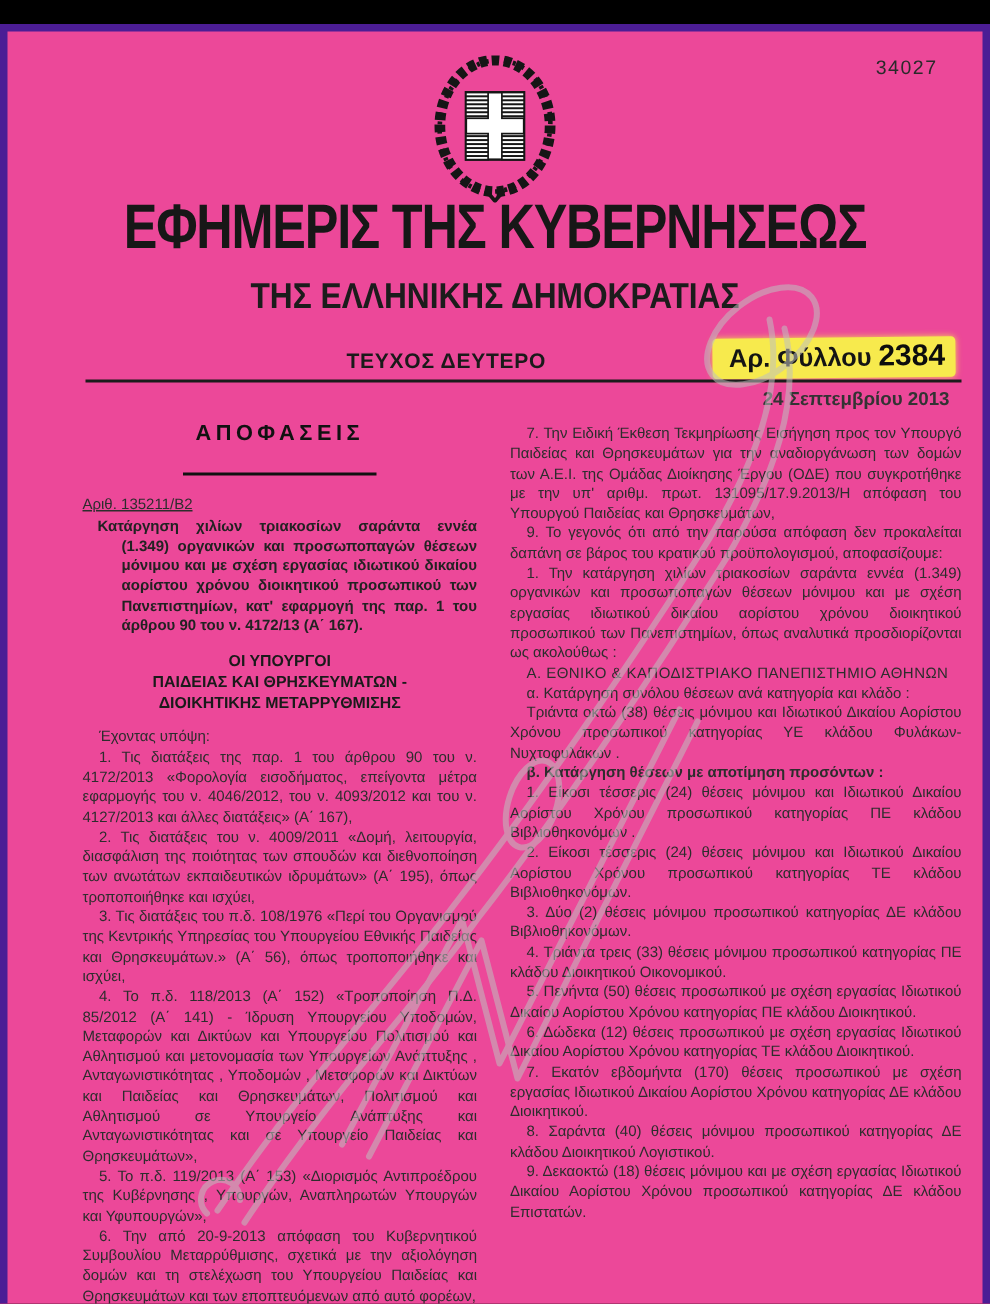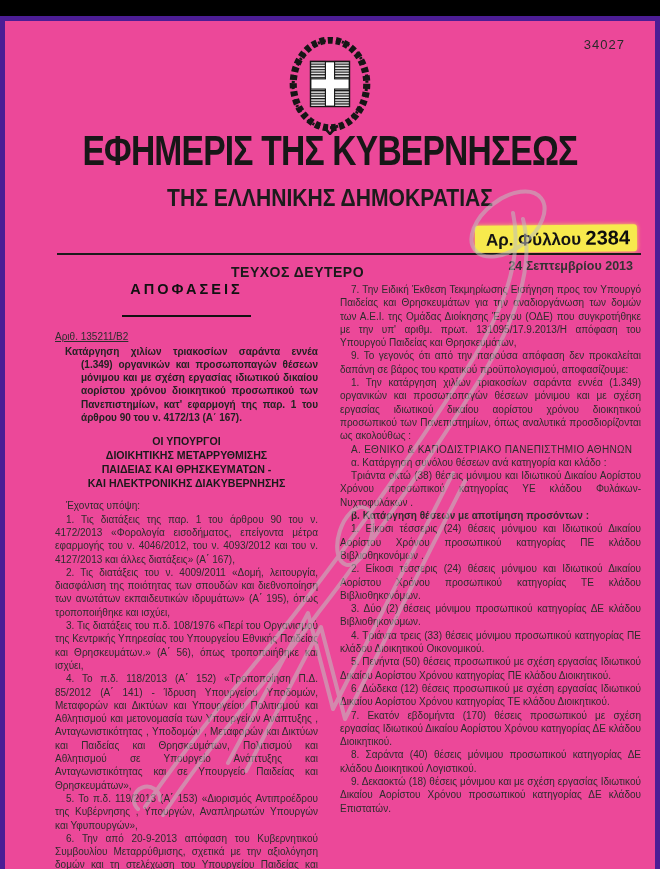--- a/index.html
+++ b/index.html
@@ -18,21 +18,21 @@
     font-size:42px;font-weight:bold;color:#171717;white-space:nowrap;
     transform:scaleX(0.80);transform-origin:center;letter-spacing:-1px;
   }
   .subtitle{
     position:absolute;top:163px;left:0;width:100%;text-align:center;
     font-size:24px;font-weight:bold;color:#1c1c1c;white-space:nowrap;
     transform:scaleX(0.88);transform-origin:center;
   }
   .issue-type{
     position:absolute;top:211px;left:226px;font-size:14px;font-weight:bold;
-    color:#1a1a1a;letter-spacing:0.5px;margin-top:32px;
+    color:#1a1a1a;letter-spacing:0.5px;
   }
   .issue-badge{position:absolute;top:204px;right:18px;}
   .hl{
     display:inline-block;background:#f7ea4d;border-radius:3px;
     padding:2px 7px 2px 11px;transform:rotate(-0.6deg);
     box-shadow:0 0 4px rgba(247,234,77,0.9);
   }
   .issue-label{font-size:17px;font-weight:bold;color:#141414;}
   .issue-num{font-size:20px;font-weight:bold;color:#0d0d0d;}
   .rule{position:absolute;top:232px;left:52px;right:14px;border-top:2px solid #1b1b1b;}
@@ -111,23 +111,22 @@
     <div class="columns">
 
       <div class="col col-left">
         <div class="sec-head">
           <span>ΑΠΟΦΑΣΕΙΣ</span>
         </div>
         <p class="doc-no">Αριθ. 135211/Β2</p>
         <p class="subject">Κατάργηση χιλίων τριακοσίων σαράντα εννέα (1.349) οργανικών και προσωποπαγών θέσεων μόνιμου και με σχέση εργασίας ιδιωτικού δικαίου αορίστου χρόνου διοικητικού προσωπικού των Πανεπιστημίων, κατ' εφαρμογή της παρ. 1 του άρθρου 90 του ν. 4172/13 (Α΄ 167).</p>
         <div class="ministers">
           <div>ΟΙ ΥΠΟΥΡΓΟΙ</div>
+          <div>ΠΑΙΔΕΙΑΣ ΚΑΙ ΘΡΗΣΚΕΥΜΑΤΩΝ -</div>
           <div>ΔΙΟΙΚΗΤΙΚΗΣ ΜΕΤΑΡΡΥΘΜΙΣΗΣ</div>
-          <div>ΠΑΙΔΕΙΑΣ ΚΑΙ ΘΡΗΣΚΕΥΜΑΤΩΝ -</div>
-          <div>ΚΑΙ ΗΛΕΚΤΡΟΝΙΚΗΣ ΔΙΑΚΥΒΕΡΝΗΣΗΣ</div>
         </div>
         <p>Έχοντας υπόψη:</p>
         <p>1. Τις διατάξεις της παρ. 1 του άρθρου 90 του ν. 4172/2013 «Φορολογία εισοδήματος, επείγοντα μέτρα εφαρμογής του ν. 4046/2012, του ν. 4093/2012 και του ν. 4127/2013 και άλλες διατάξεις» (Α΄ 167),</p>
         <p>2. Τις διατάξεις του ν. 4009/2011 «Δομή, λειτουργία, διασφάλιση της ποιότητας των σπουδών και διεθνοποίηση των ανωτάτων εκπαιδευτικών ιδρυμάτων» (Α΄ 195), όπως τροποποιήθηκε και ισχύει,</p>
         <p>3. Τις διατάξεις του π.δ. 108/1976 «Περί του Οργανισμού της Κεντρικής Υπηρεσίας του Υπουργείου Εθνικής Παιδείας και Θρησκευμάτων.» (Α΄ 56), όπως τροποποιήθηκε και ισχύει,</p>
         <p>4. Το π.δ. 118/2013 (Α΄ 152) «Τροποποίηση Π.Δ. 85/2012 (Α΄ 141) - Ίδρυση Υπουργείου Υποδομών, Μεταφορών και Δικτύων και Υπουργείου Πολιτισμού και Αθλητισμού και μετονομασία των Υπουργείων Ανάπτυξης , Ανταγωνιστικότητας , Υποδομών , Μεταφορών και Δικτύων και Παιδείας και Θρησκευμάτων, Πολιτισμού και Αθλητισμού σε Υπουργείο Ανάπτυξης και Ανταγωνιστικότητας και σε Υπουργείο Παιδείας και Θρησκευμάτων»,</p>
         <p>5. Το π.δ. 119/2013 (Α΄ 153) «Διορισμός Αντιπροέδρου της Κυβέρνησης , Υπουργών, Αναπληρωτών Υπουργών και Υφυπουργών»,</p>
         <p>6. Την από 20-9-2013 απόφαση του Κυβερνητικού Συμβουλίου Μεταρρύθμισης, σχετικά με την αξιολόγηση δομών και τη στελέχωση του Υπουργείου Παιδείας και Θρησκευμάτων και των εποπτευόμενων από αυτό φορέων,</p>
       </div>
 

